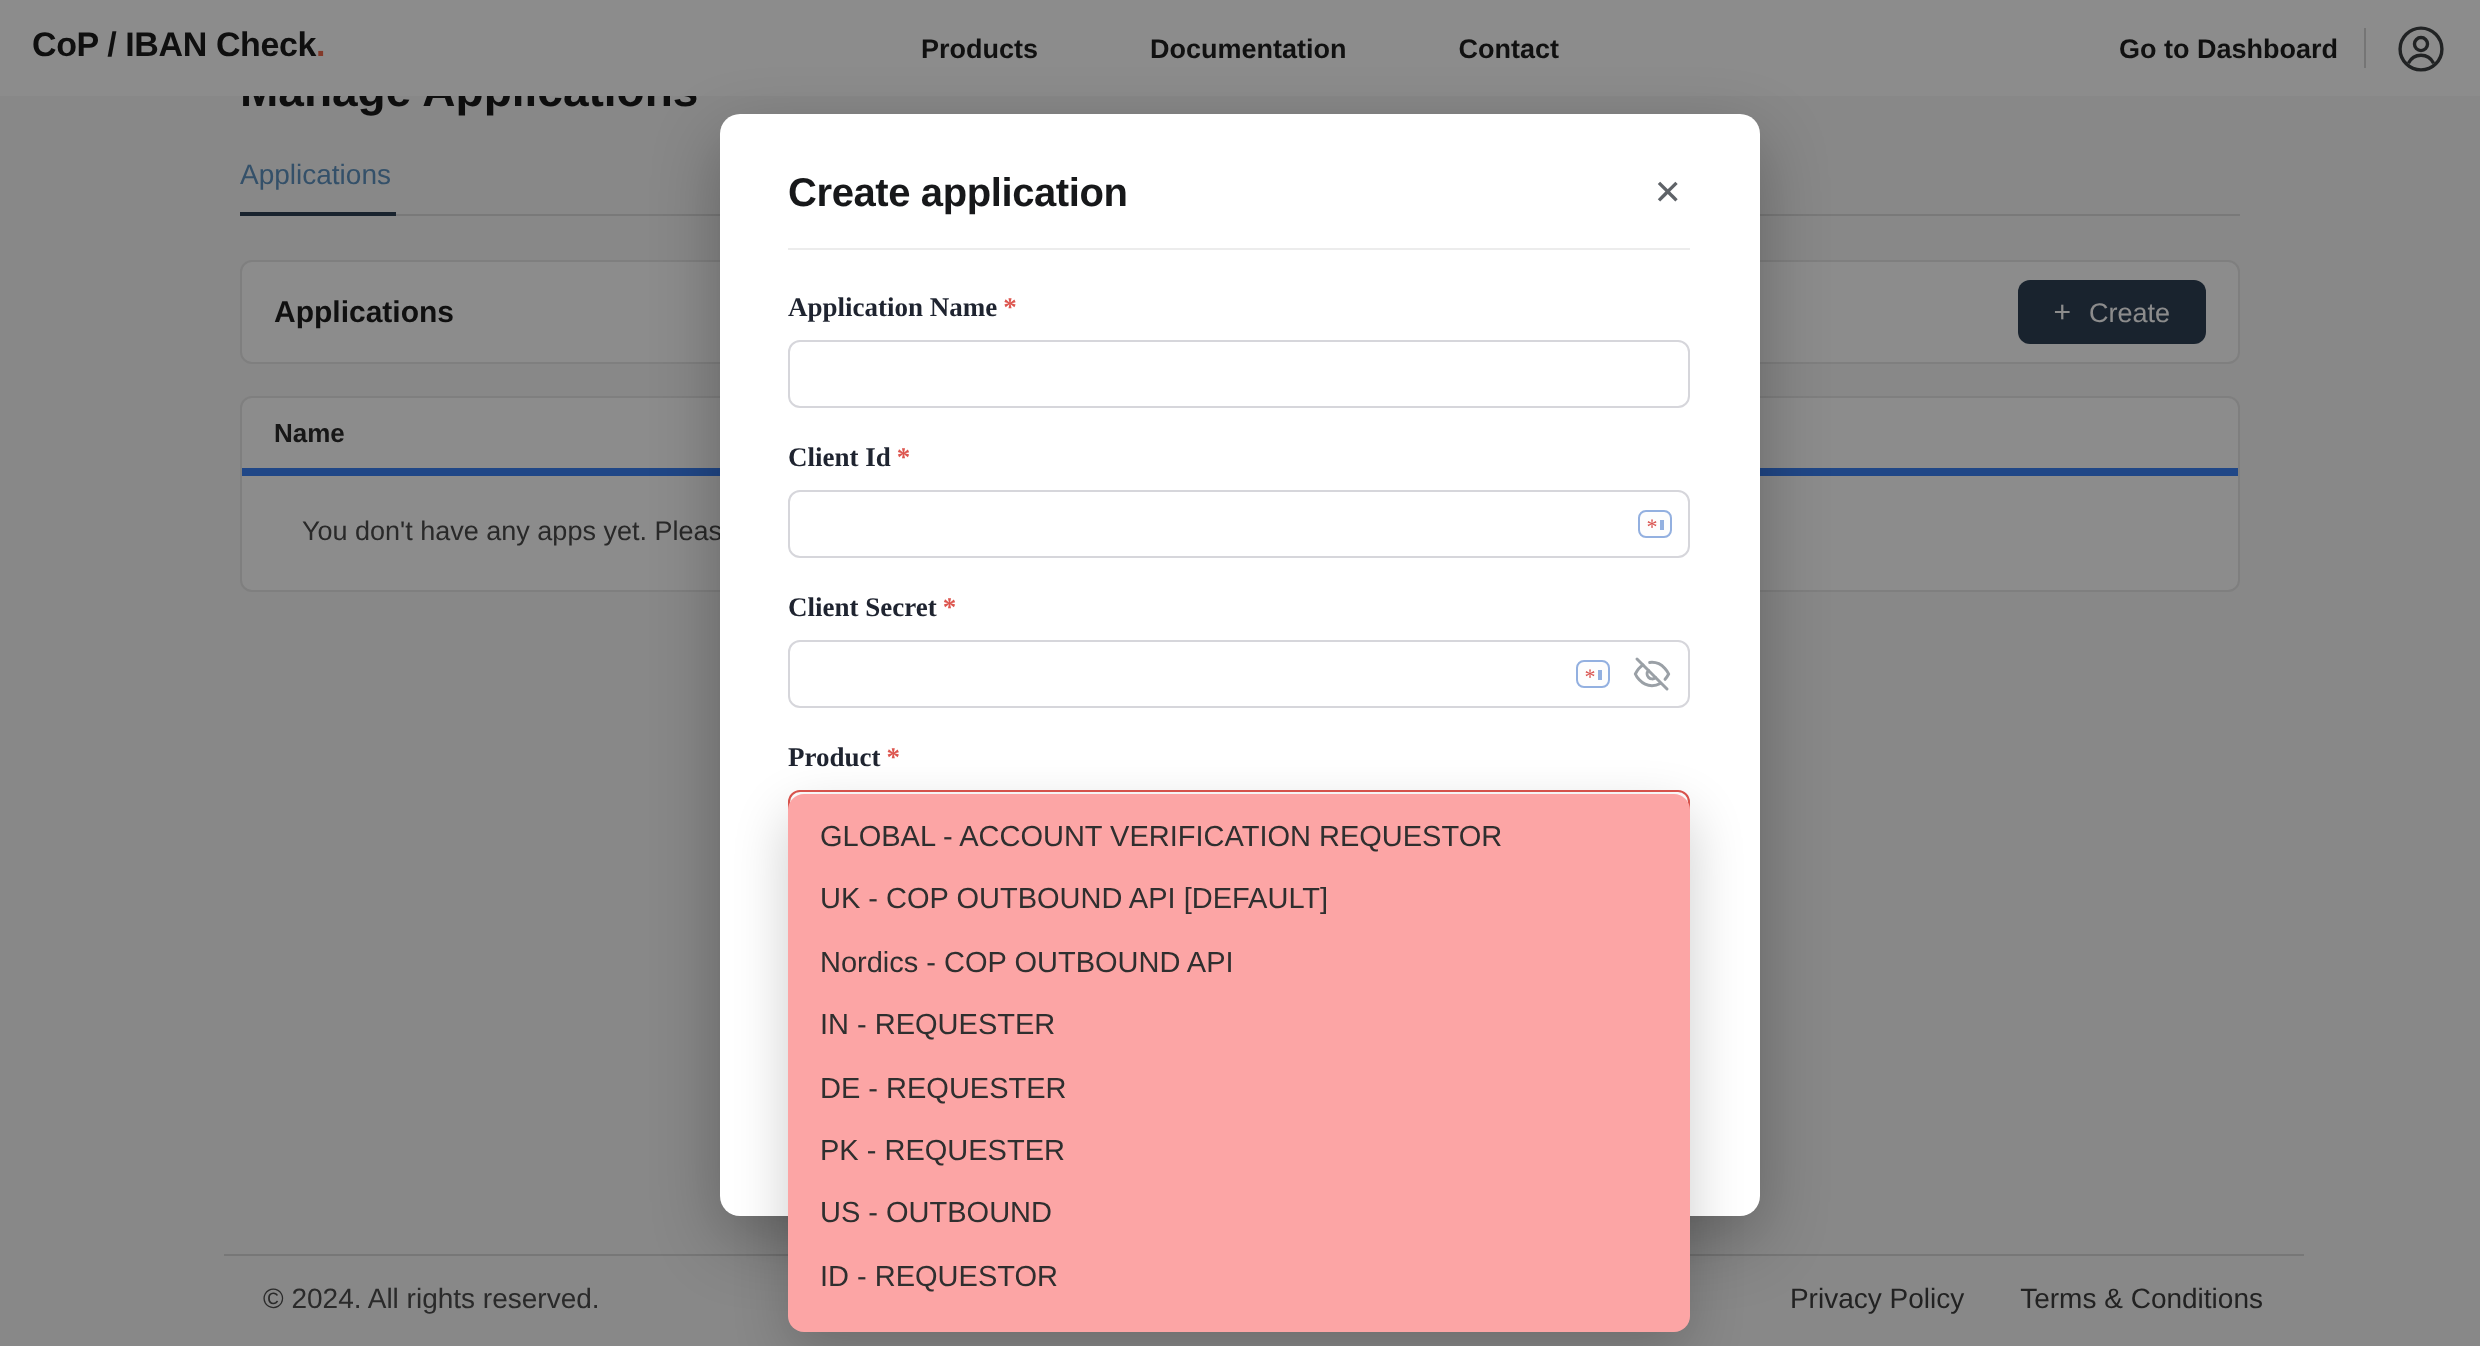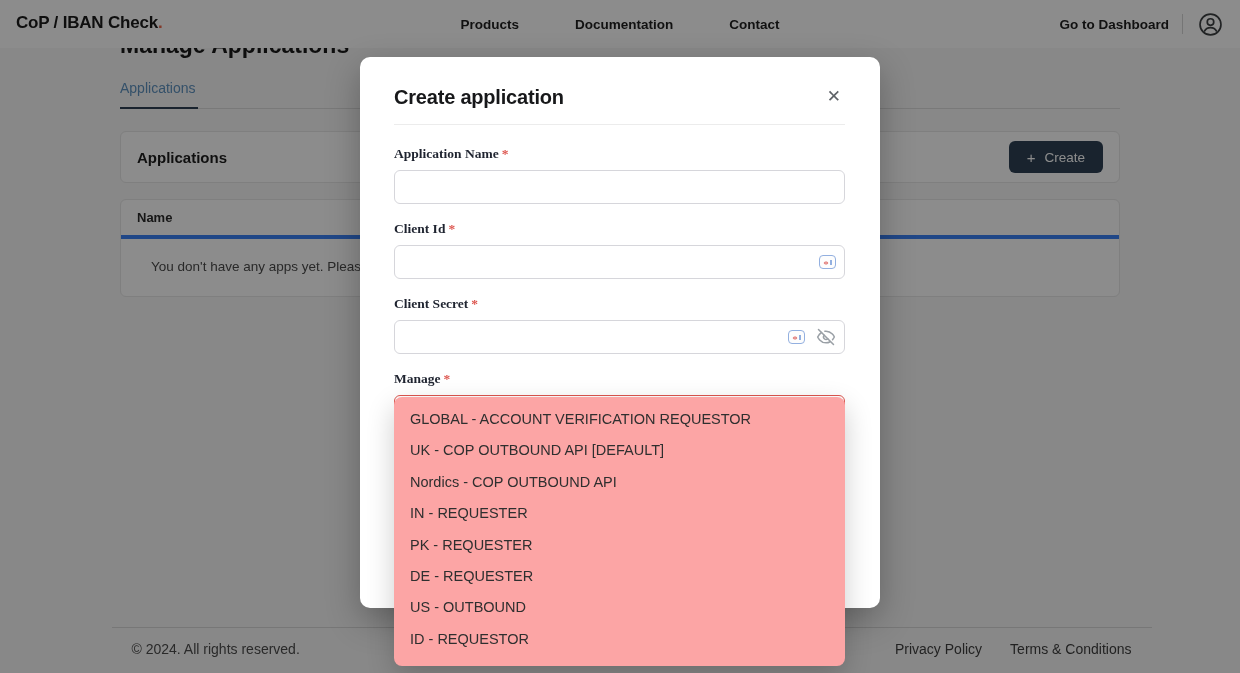--- a/index.html
+++ b/index.html
@@ -164,27 +164,27 @@
             <path d="M10.6 5.1C11.05 5.03 11.52 5 12 5c7 0 10 7 10 7a18.5 18.5 0 0 1-2.16 3.19"></path>
             <path d="M6.61 6.61C3.87 8.27 2 12 2 12s3 7 10 7c1.9 0 3.53-.52 4.9-1.32"></path>
             <path d="M9.88 9.88a3 3 0 0 0 4.24 4.24"></path>
           </svg>
         </span>
       </span>
     </div>
   </div>
 
   <div class="field">
-    <div class="field-label"><span>Manage</span><span class="req">*</span></div>
+    <div class="field-label"><span>Product</span><span class="req">*</span></div>
     <div class="select-invalid"></div>
   </div>
 </div>
 
 <div class="dropdown">
   <div class="dd-item">GLOBAL - ACCOUNT VERIFICATION REQUESTOR</div>
   <div class="dd-item">UK - COP OUTBOUND API [DEFAULT]</div>
   <div class="dd-item">Nordics - COP OUTBOUND API</div>
   <div class="dd-item">IN - REQUESTER</div>
+  <div class="dd-item">DE - REQUESTER</div>
   <div class="dd-item">PK - REQUESTER</div>
-  <div class="dd-item">DE - REQUESTER</div>
   <div class="dd-item">US - OUTBOUND</div>
   <div class="dd-item">ID - REQUESTOR</div>
 </div>
 
 </body></html>

